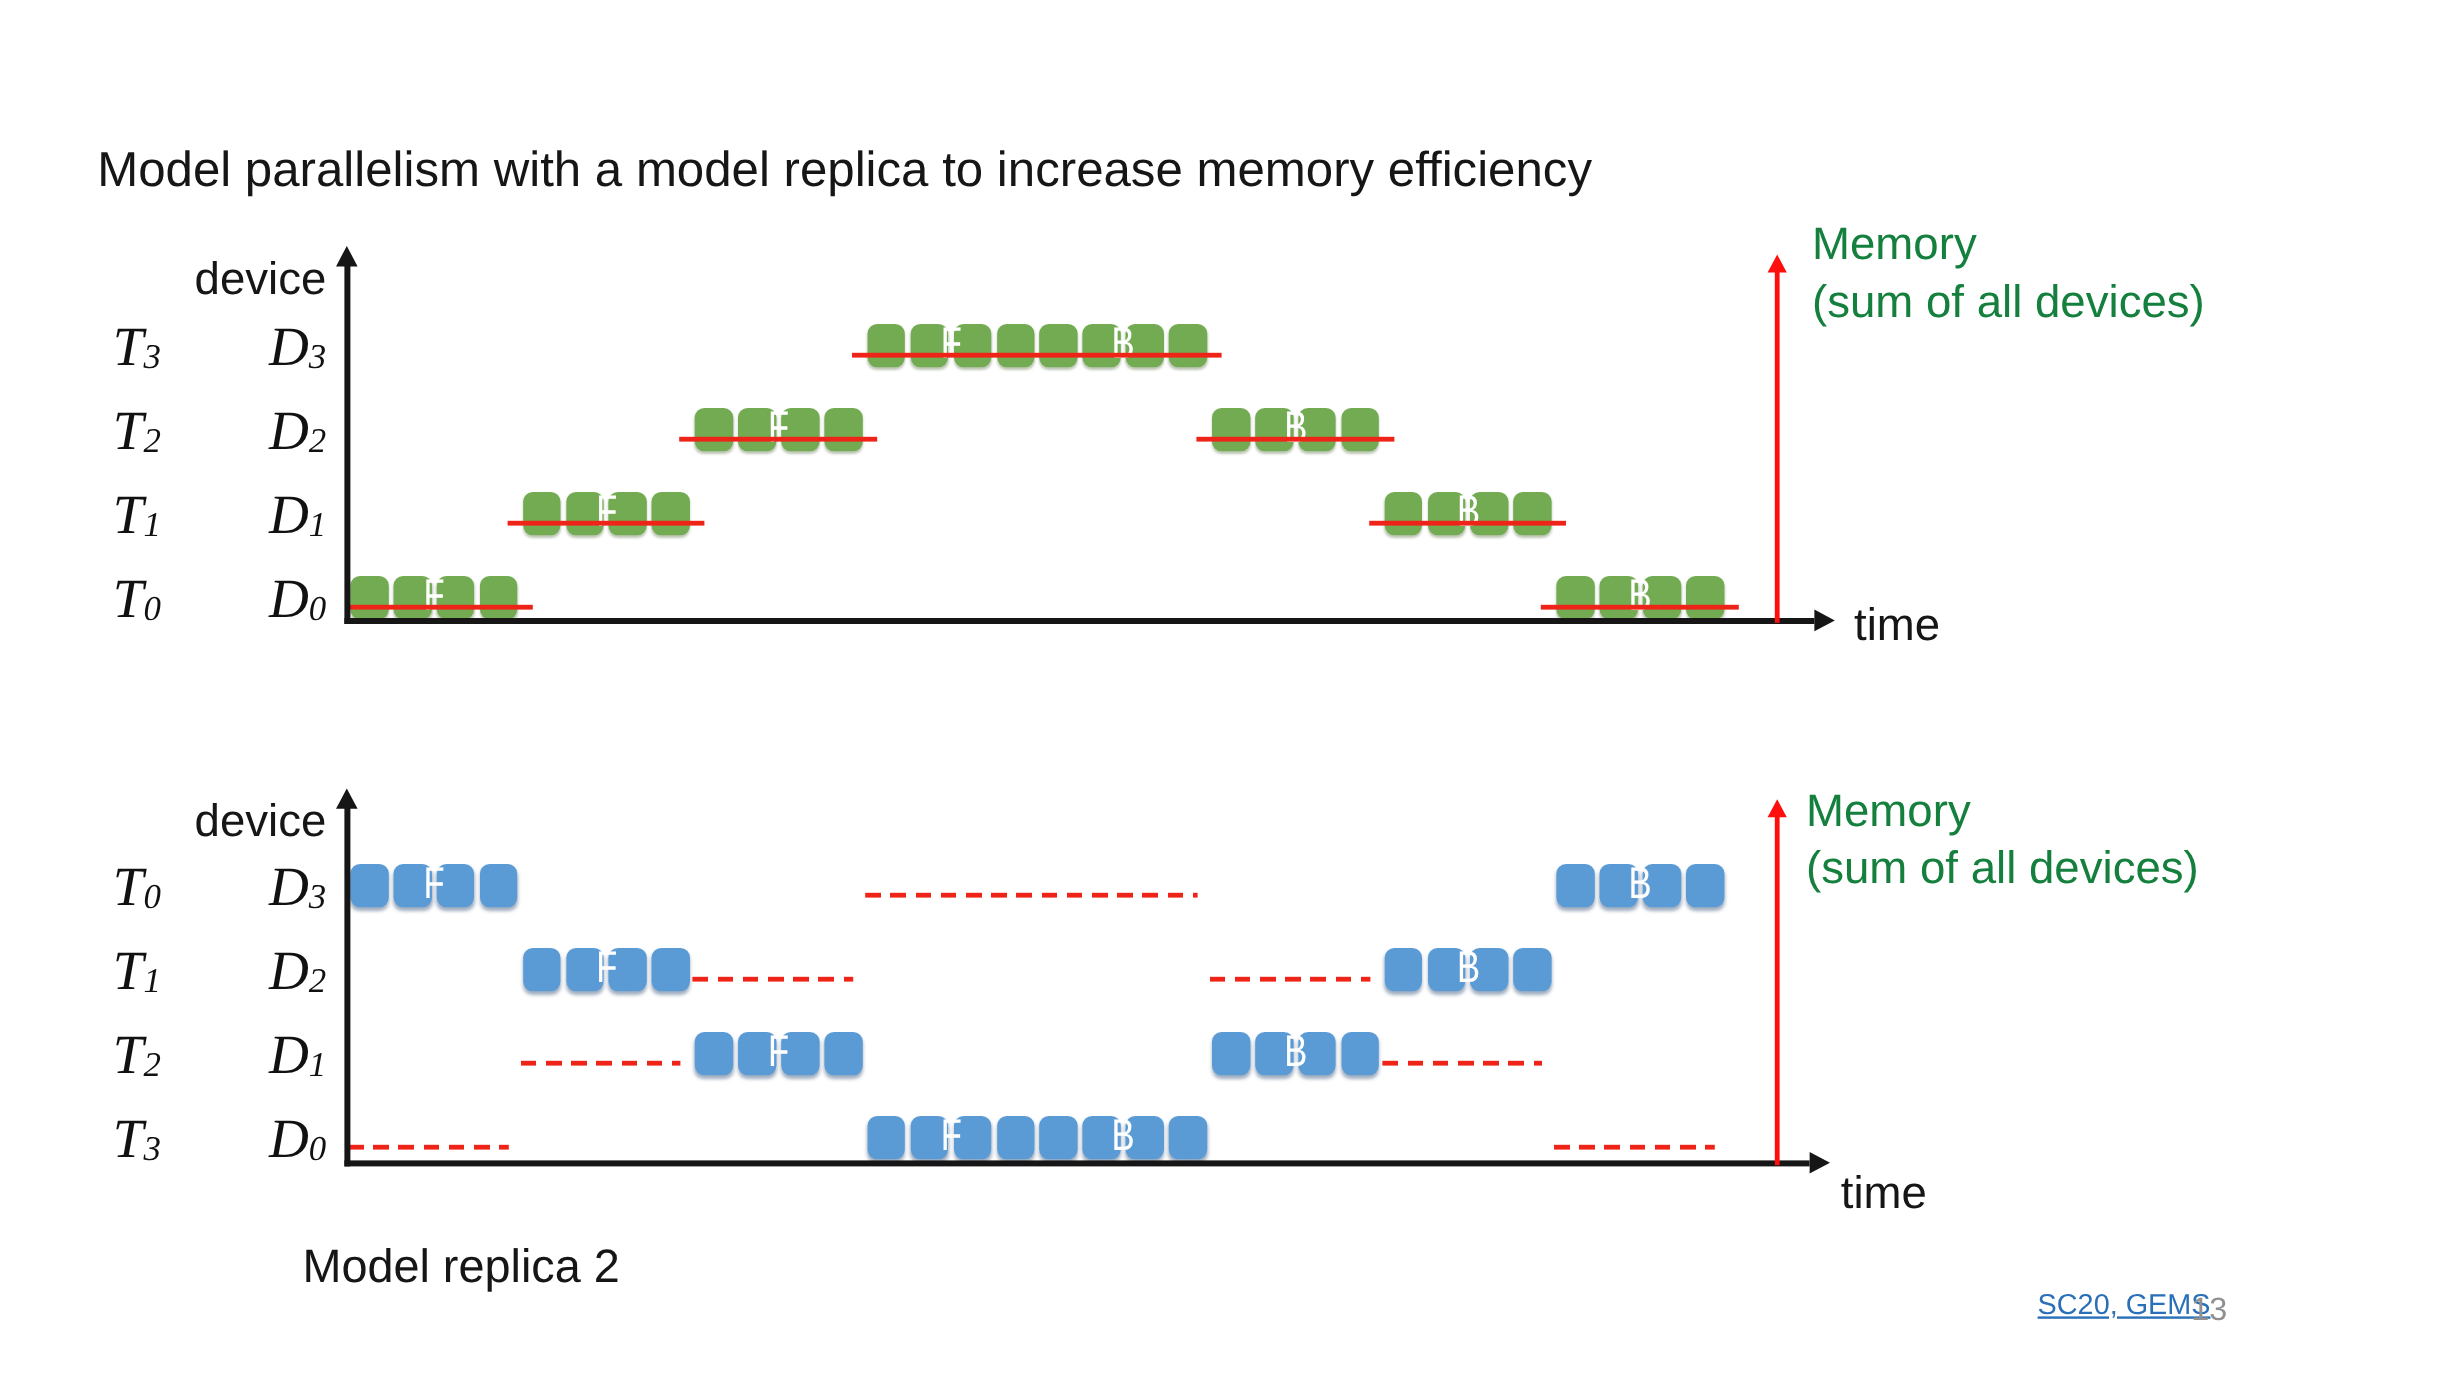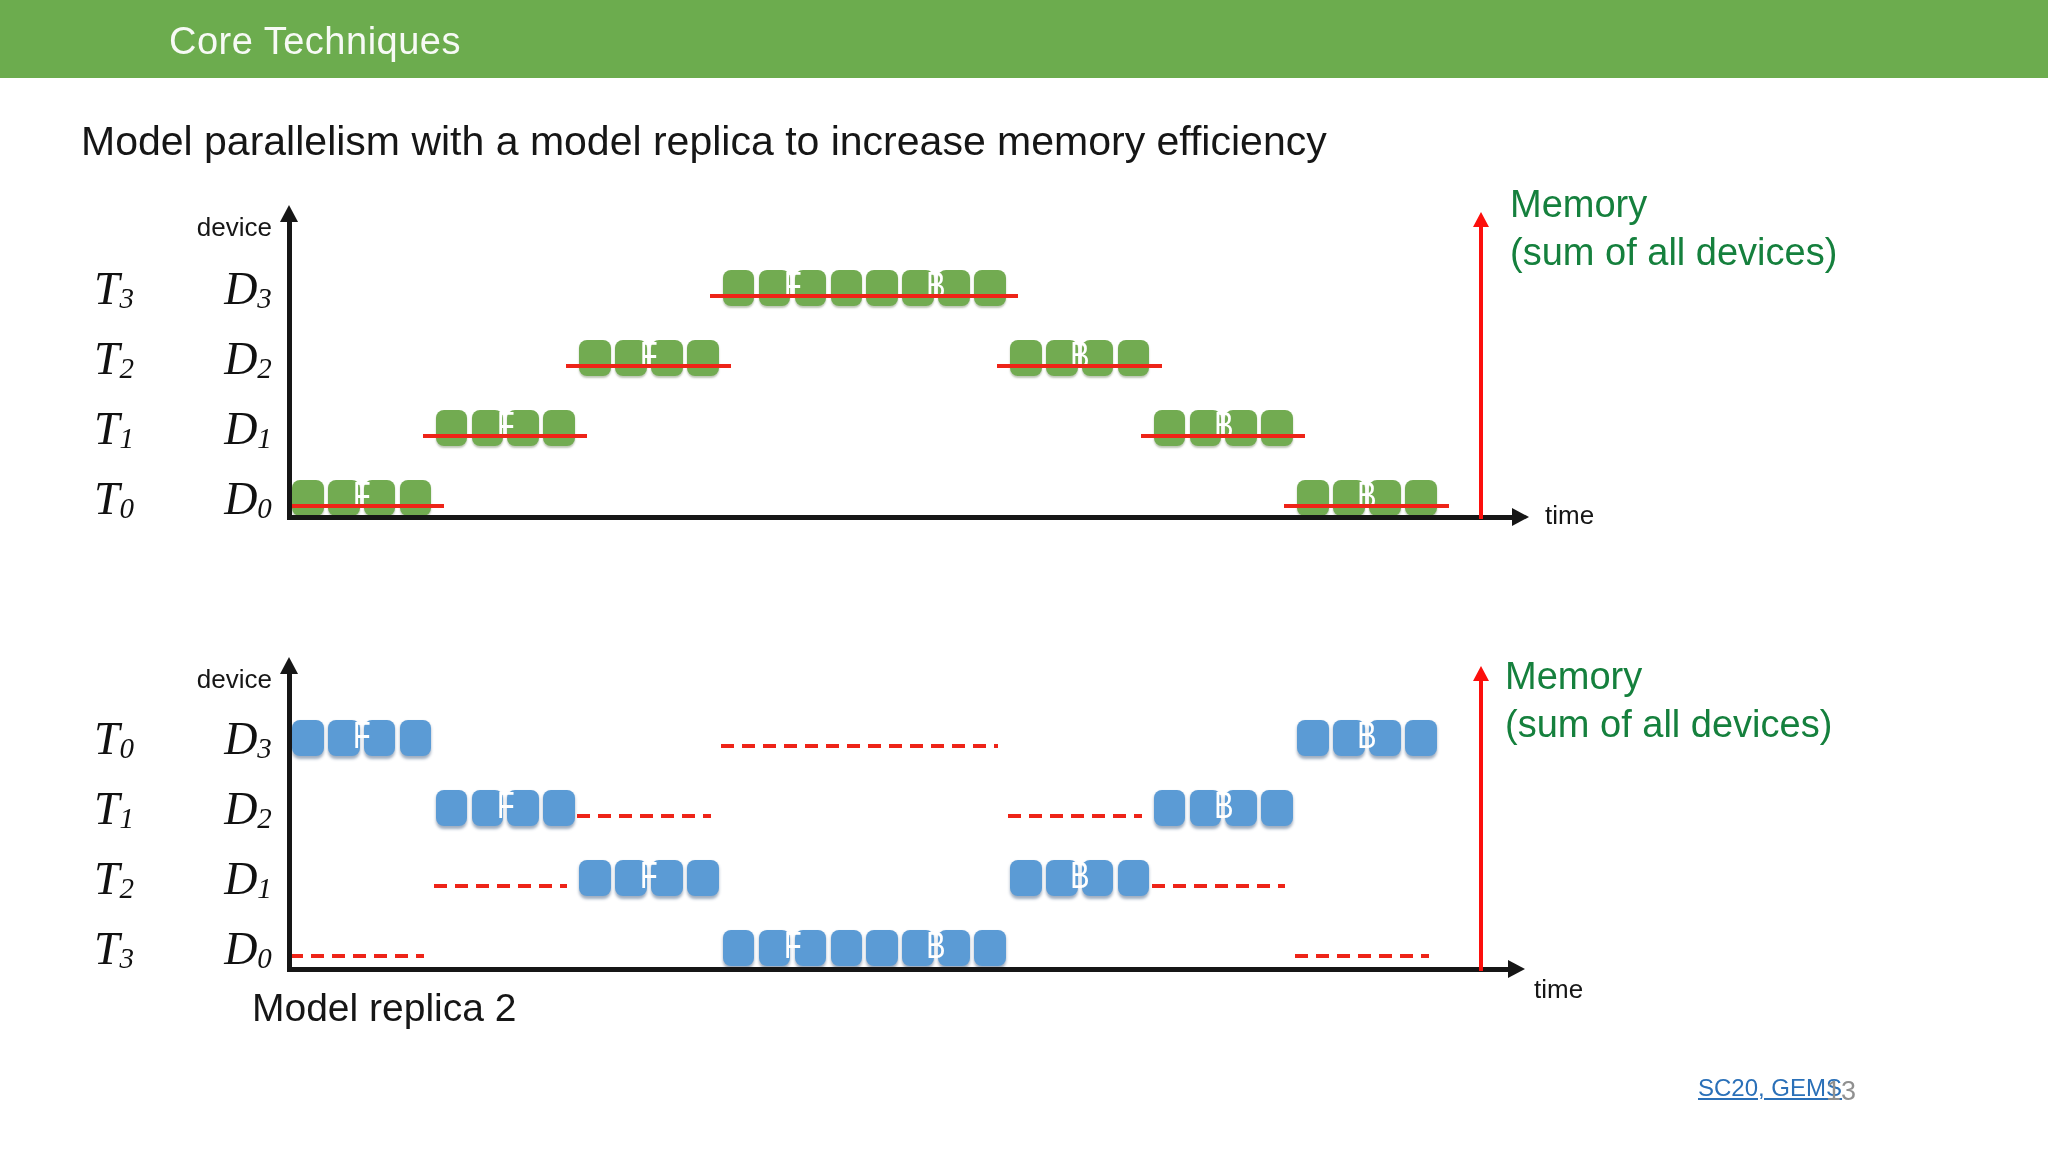--- a/index.html
+++ b/index.html
@@ -18,39 +18,36 @@
   .abs{position:absolute;}
   .block{position:absolute;border-radius:8px;z-index:1;}
   .block.g{box-shadow:0 2px 2px rgba(70,95,45,.35);}
   .block.b{box-shadow:0 2.5px 3px rgba(45,75,115,.45);}
   .letter{position:absolute;z-index:2;display:flex;align-items:center;justify-content:center;
        color:#ffffff;font-size:37px;font-weight:400;transform:scaleX(.78);}
   .sline{position:absolute;height:4px;z-index:3;}
   .dline{position:absolute;height:4px;z-index:3;}
   .axis{position:absolute;z-index:4;}
   .tri{position:absolute;width:0;height:0;z-index:4;}
-  .axlabel{position:absolute;font-size:26px;color:#161616;white-space:nowrap;z-index:5;}
+  .axlabel{position:absolute;font-size:38px;color:#161616;white-space:nowrap;z-index:5;}
   .memlabel{position:absolute;font-size:38px;color:#15803d;line-height:48px;white-space:nowrap;}
   .tdlabel{position:absolute;font-family:"Liberation Serif",serif;font-style:italic;
        font-size:46px;color:#111;display:flex;align-items:center;justify-content:center;}
   .tdlabel .sub{font-size:29px;font-style:italic;vertical-align:sub;transform:translateY(10px);}
   .caption{position:absolute;font-size:39px;color:#161616;}
 
   .footerlink{position:absolute;left:1698px;top:1074px;font-size:24px;
        text-decoration:underline;cursor:pointer;}
   .pagenum{position:absolute;left:1826px;top:1076px;font-size:27px;}
 </style>
 </head>
 <body>
 
 <div class="slide">
 
-  <div class="titlebar" style="background: rgb(108, 172, 78);">
-    <div class="t">Core Techniques</div>
-  </div>
 
   <div class="subtitle">Model parallelism with a model replica to increase memory efficiency</div>
 
   <div id="chart-0" class="abs">
       <div class="axis" style="left: 287px; top: 220px; width: 5px; height: 300px; background: rgb(22, 22, 22);"></div>
       <div class="tri" style="left: 280px; top: 205px; border-left: 9.5px solid transparent; border-right: 9.5px solid transparent; border-bottom: 17px solid rgb(22, 22, 22);"></div>
       <div class="axis" style="left: 287px; top: 515px; width: 1225px; height: 5px; background: rgb(22, 22, 22);"></div>
       <div class="tri" style="left: 1512px; top: 508px; border-top: 9.5px solid transparent; border-bottom: 9.5px solid transparent; border-left: 17px solid rgb(22, 22, 22);"></div>
       <div class="axis" style="left: 1479px; top: 226px; width: 4px; height: 293px; background: rgb(252, 15, 12);"></div>
       <div class="tri" style="left: 1472.5px; top: 212px; border-left: 8.5px solid transparent; border-right: 8.5px solid transparent; border-bottom: 15px solid rgb(252, 15, 12);"></div>
@@ -227,18 +224,18 @@
       <div class="letter" style="left: 720.8px; top: 928px; width: 143.6px; height: 36px;">F</div>
       <div class="block b" style="left: 866.4px; top: 930px; width: 31.7px; height: 36px; background: rgb(91, 155, 213);"></div>
       <div class="block b" style="left: 902.3px; top: 930px; width: 31.7px; height: 36px; background: rgb(91, 155, 213);"></div>
       <div class="block b" style="left: 938.2px; top: 930px; width: 31.7px; height: 36px; background: rgb(91, 155, 213);"></div>
       <div class="block b" style="left: 974.1px; top: 930px; width: 31.7px; height: 36px; background: rgb(91, 155, 213);"></div>
       <div class="letter" style="left: 864.4px; top: 928px; width: 143.6px; height: 36px;">B</div>
       <div class="dline" style="left: 290px; top: 954px; width: 133.6px; background: repeating-linear-gradient(90deg, rgb(238, 36, 24) 0px, rgb(238, 36, 24) 13px, transparent 13px, transparent 21px);"></div>
       <div class="dline" style="left: 1295.2px; top: 954px; width: 133.6px; background: repeating-linear-gradient(90deg, rgb(238, 36, 24) 0px, rgb(238, 36, 24) 13px, transparent 13px, transparent 21px);"></div>
     </div>
 
-  <div class="caption" style="left:252px;top:986px;text-align:right;">Model replica 2</div>
+  <div class="caption" style="left:252px;top:1034px;text-align:right;">Model replica 2</div>
 
   <a class="footerlink" style="color: rgb(42, 112, 184);">SC20, GEMS</a>
   <div class="pagenum" style="color: rgb(144, 144, 144);">13</div>
 
 </div>
 
 </body></html>

